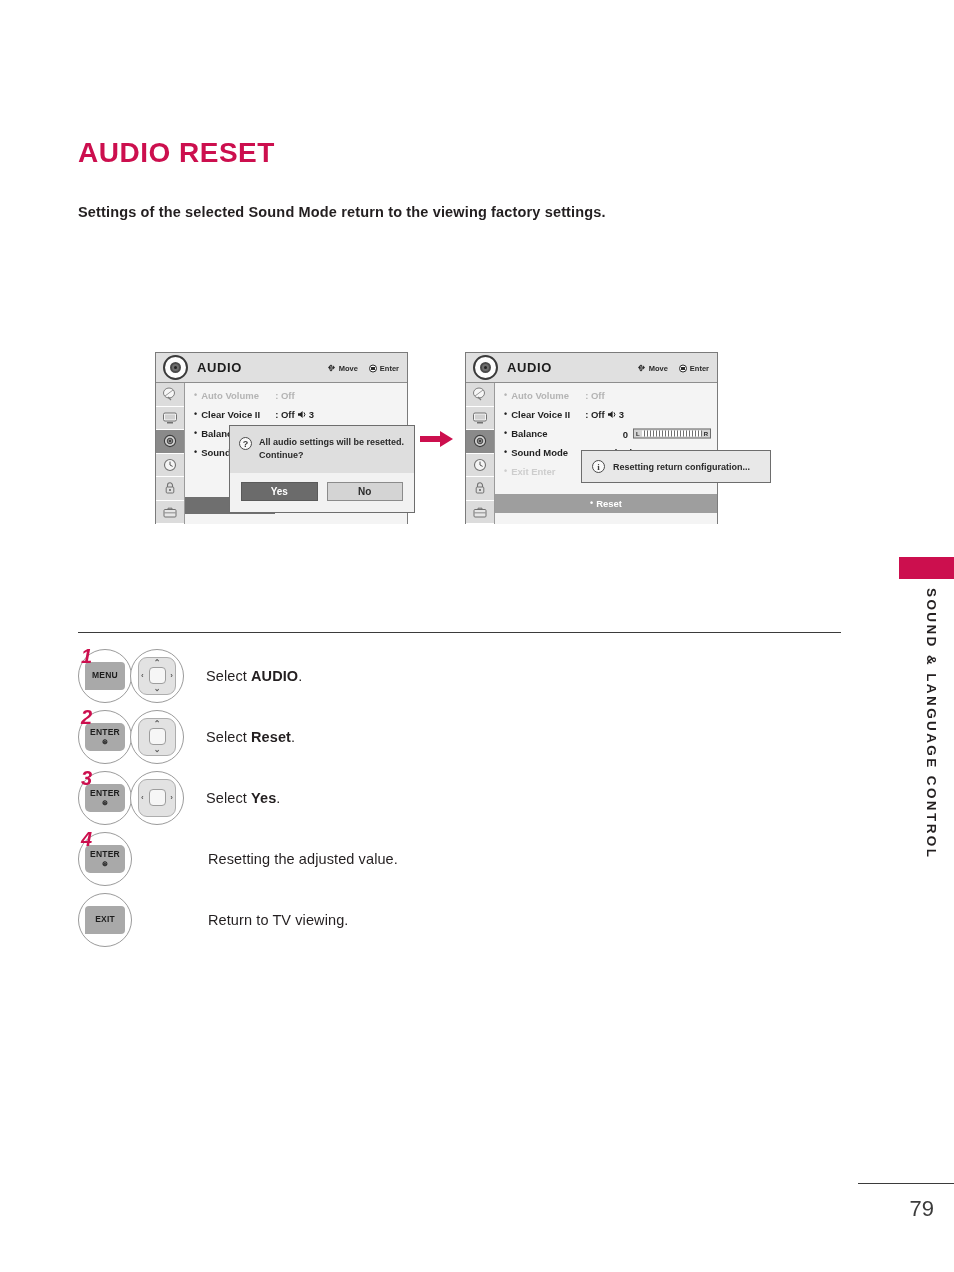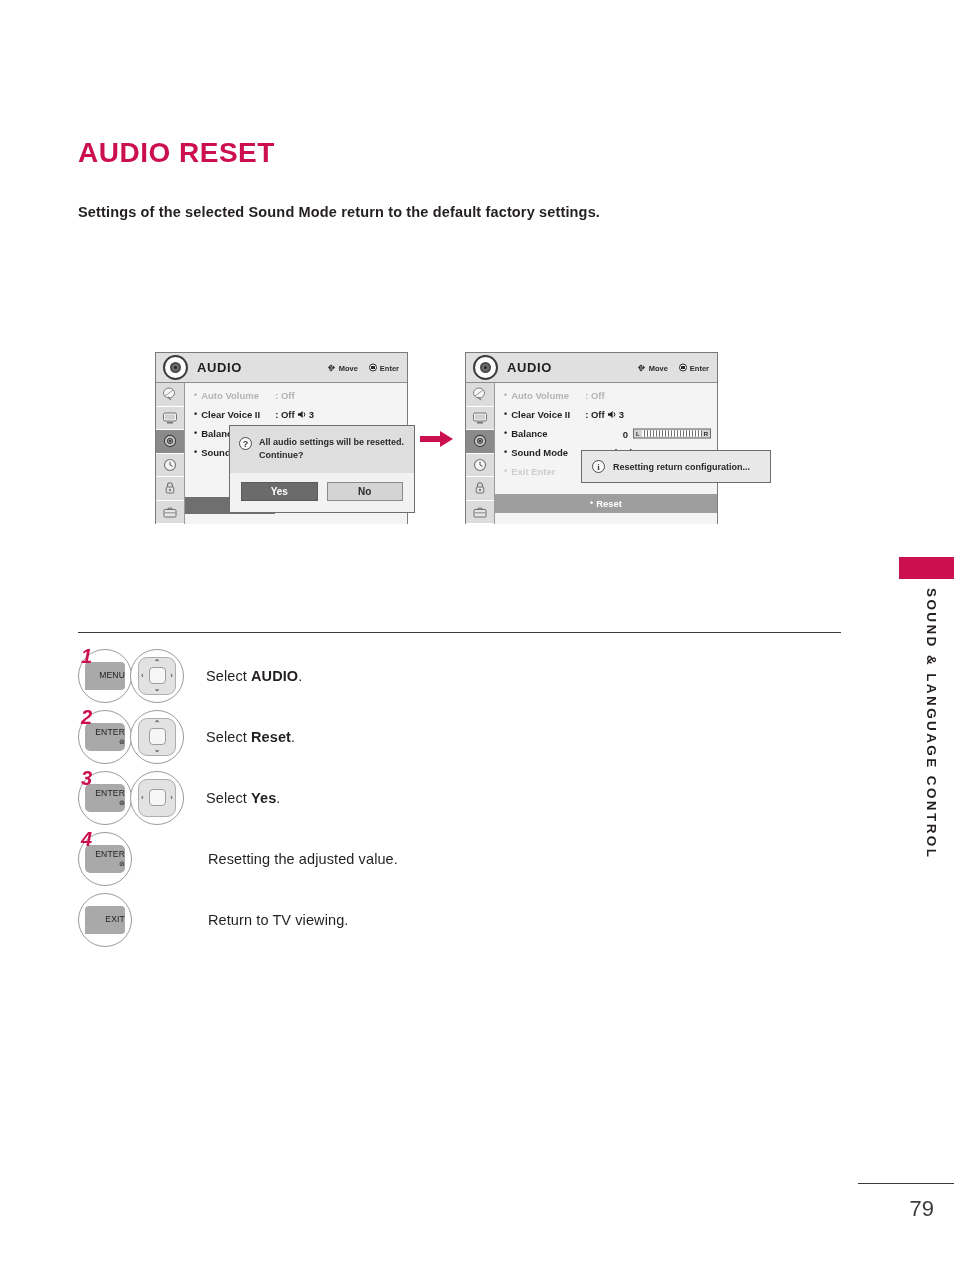--- a/index.html
+++ b/index.html
@@ -107,21 +107,21 @@
     right: 8px;
     top: 50%;
     transform: translateY(-50%);
     display: flex;
     align-items: center;
     gap: 11px;
     font-size: 7.5px;
     font-weight: bold;
     color: #2a2a2a;
   }
-  .hint { display: flex; align-items: flex-start; gap: 3px; }
+  .hint { display: flex; align-items: flex-end; gap: 3px; }
   .hint-move-icon {
     width: 9px; height: 9px;
     position: relative;
     display: inline-block;
   }
   .hint-move-icon::before {
     content: "";
     position: absolute; left: 3px; top: 3px;
     width: 3px; height: 3px;
     border-radius: 50%;
@@ -395,26 +395,26 @@
     justify-content: center;
     flex: 0 0 auto;
     box-sizing: border-box;
   }
   .btn-circle.pad { margin-left: -2px; }
 
   .key-menu, .key-enter, .key-exit {
     width: 40px; height: 28px;
     background: #a9a9a9;
     display: flex;
-    align-items: flex-end;
+    align-items: center;
     justify-content: center;
     flex-direction: column;
     color: #1d1d1d;
     font-size: 8.5px;
-    font-weight: normal;
+    font-weight: bold;
     letter-spacing: 0.2px;
     position: relative;
     line-height: 1.05;
   }
   .key-menu { border-radius: 4px 4px 4px 0; }
   .key-enter { border-radius: 5px; }
   .key-enter .sub { font-size: 7px; margin-top: 1px; }
   .key-exit { border-radius: 4px 4px 4px 0; }
 
   .navpad {
@@ -505,21 +505,21 @@
     right: 20px;
     top: 1196px;
     font-size: 22px;
     color: #3b3b3b;
   }
 </style>
 </head>
 <body>
 
 <div class="page-title">AUDIO RESET</div>
-<div class="page-intro">Settings of the selected Sound Mode return to the default factory settings.</div>
+<div class="page-intro">Settings of the selected Sound Mode return to the viewing factory settings.</div>
 
 <div class="osd-area">
 
   <div class="osd osd-1">
     <div class="osd-header">
       <div class="osd-logo"></div>
       <div class="osd-title">AUDIO</div>
       <div class="osd-hints">
         <div class="hint">
           <span class="hint-move-icon">

